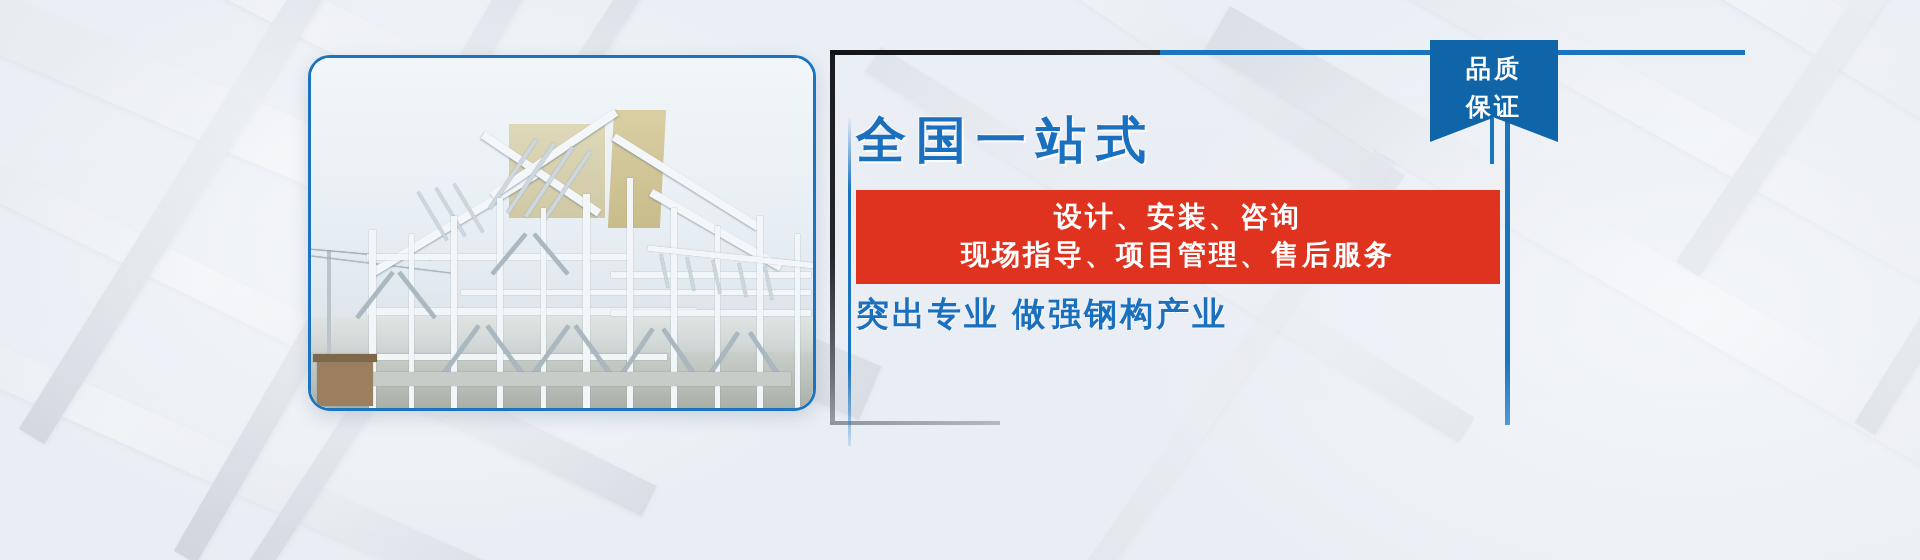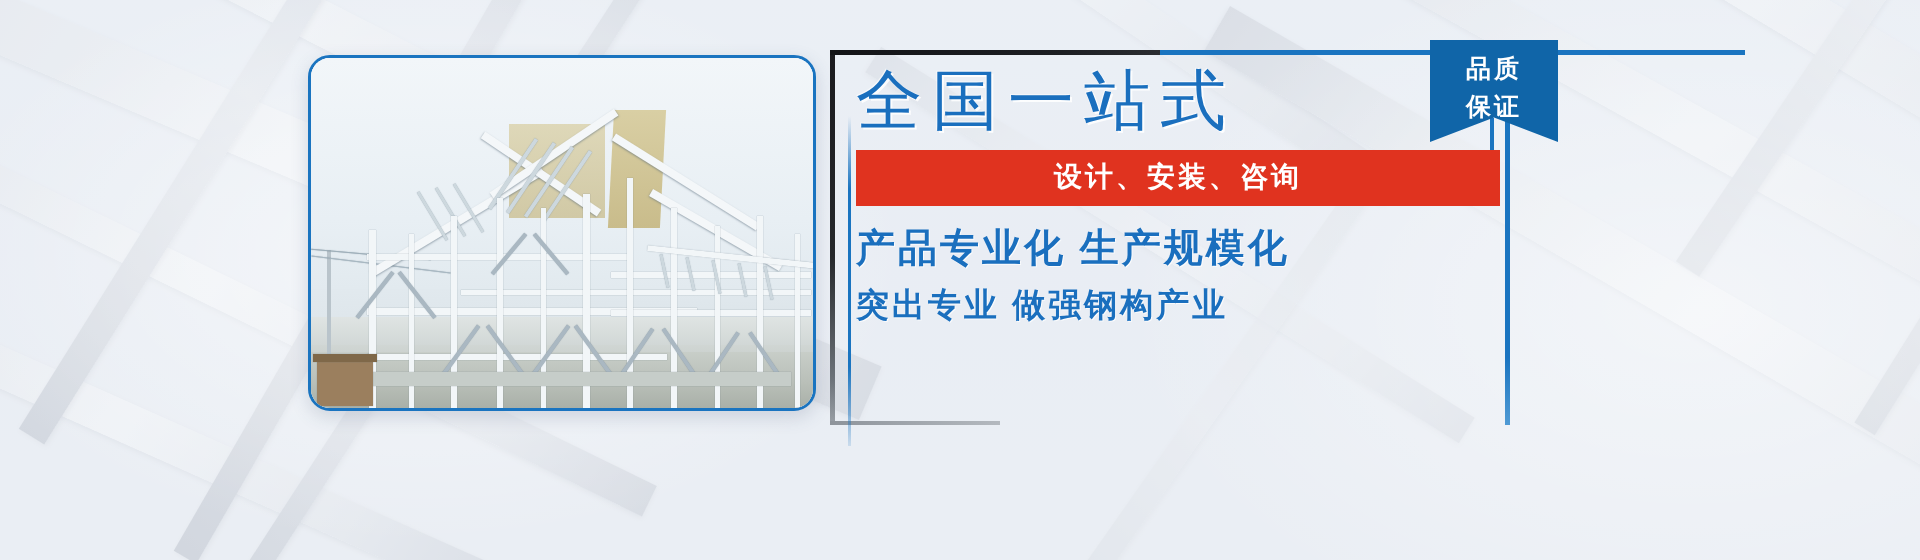--- a/index.html
+++ b/index.html
@@ -87,23 +87,23 @@
   .badge{position:absolute;left:1430px;top:40px;width:128px;height:102px;
     background:#1065a8;
     clip-path:polygon(0 0,100% 0,100% 100%,50% 76%,0 100%);
     display:flex;flex-direction:column;align-items:center;justify-content:flex-start;
     padding-top:9px;box-sizing:border-box;}
   .badge span{color:#fff;font-size:25px;font-weight:bold;line-height:38px;letter-spacing:3px;}
   .badge-tail{position:absolute;left:1490px;top:118px;width:4px;height:46px;background:#1a74c0;}
 
   
   .content{position:absolute;left:856px;top:62px;width:660px;}
-  .h1{font-size:66px;font-weight:normal;color:#1a6fbe;letter-spacing:10px;line-height:76px;
+  .h1{font-size:50px;font-weight:bold;color:#1a6fbe;letter-spacing:10px;line-height:76px;
       text-shadow:2px 2px 0 rgba(255,255,255,.85),-1px -1px 0 rgba(255,255,255,.6);
-      white-space:nowrap;}
+      white-space:nowrap;margin-top:40px;}
   .h2{font-size:43px;font-weight:bold;color:#1a6fbe;letter-spacing:4px;line-height:58px;
       margin-top:4px;text-shadow:1px 1px 0 rgba(255,255,255,.8);white-space:nowrap;}
   .redbox{margin-top:12px;width:644px;background:#e0331f;padding:8px 0 10px;
       box-sizing:border-box;text-align:center;}
   .redbox div{color:#fff;font-size:28px;font-weight:bold;letter-spacing:3px;line-height:38px;
       white-space:nowrap;}
   .h3{font-size:39px;font-weight:bold;color:#1a6fbe;letter-spacing:3px;line-height:55px;
       margin-top:14px;text-shadow:1px 1px 0 rgba(255,255,255,.75);white-space:nowrap;}
   .h4{font-size:33px;font-weight:bold;color:#1a6fbe;letter-spacing:3px;line-height:55px;
       margin-top:2px;text-shadow:1px 1px 0 rgba(255,255,255,.75);white-space:nowrap;}
@@ -218,18 +218,18 @@
   <div class="badge-tail"></div>
   <div class="badge">
     <span>品质</span>
     <span>保证</span>
   </div>
 
   <div class="content">
     <div class="h1">全国一站式</div>
     <div class="redbox">
       <div>设计、安装、咨询</div>
+      <div>现场指导、项目管理、售后服务</div>
     </div>
-    <div class="h3">产品专业化  生产规模化</div>
     <div class="h4">突出专业  做强钢构产业</div>
   </div>
 
 </div>
 
 </body></html>

